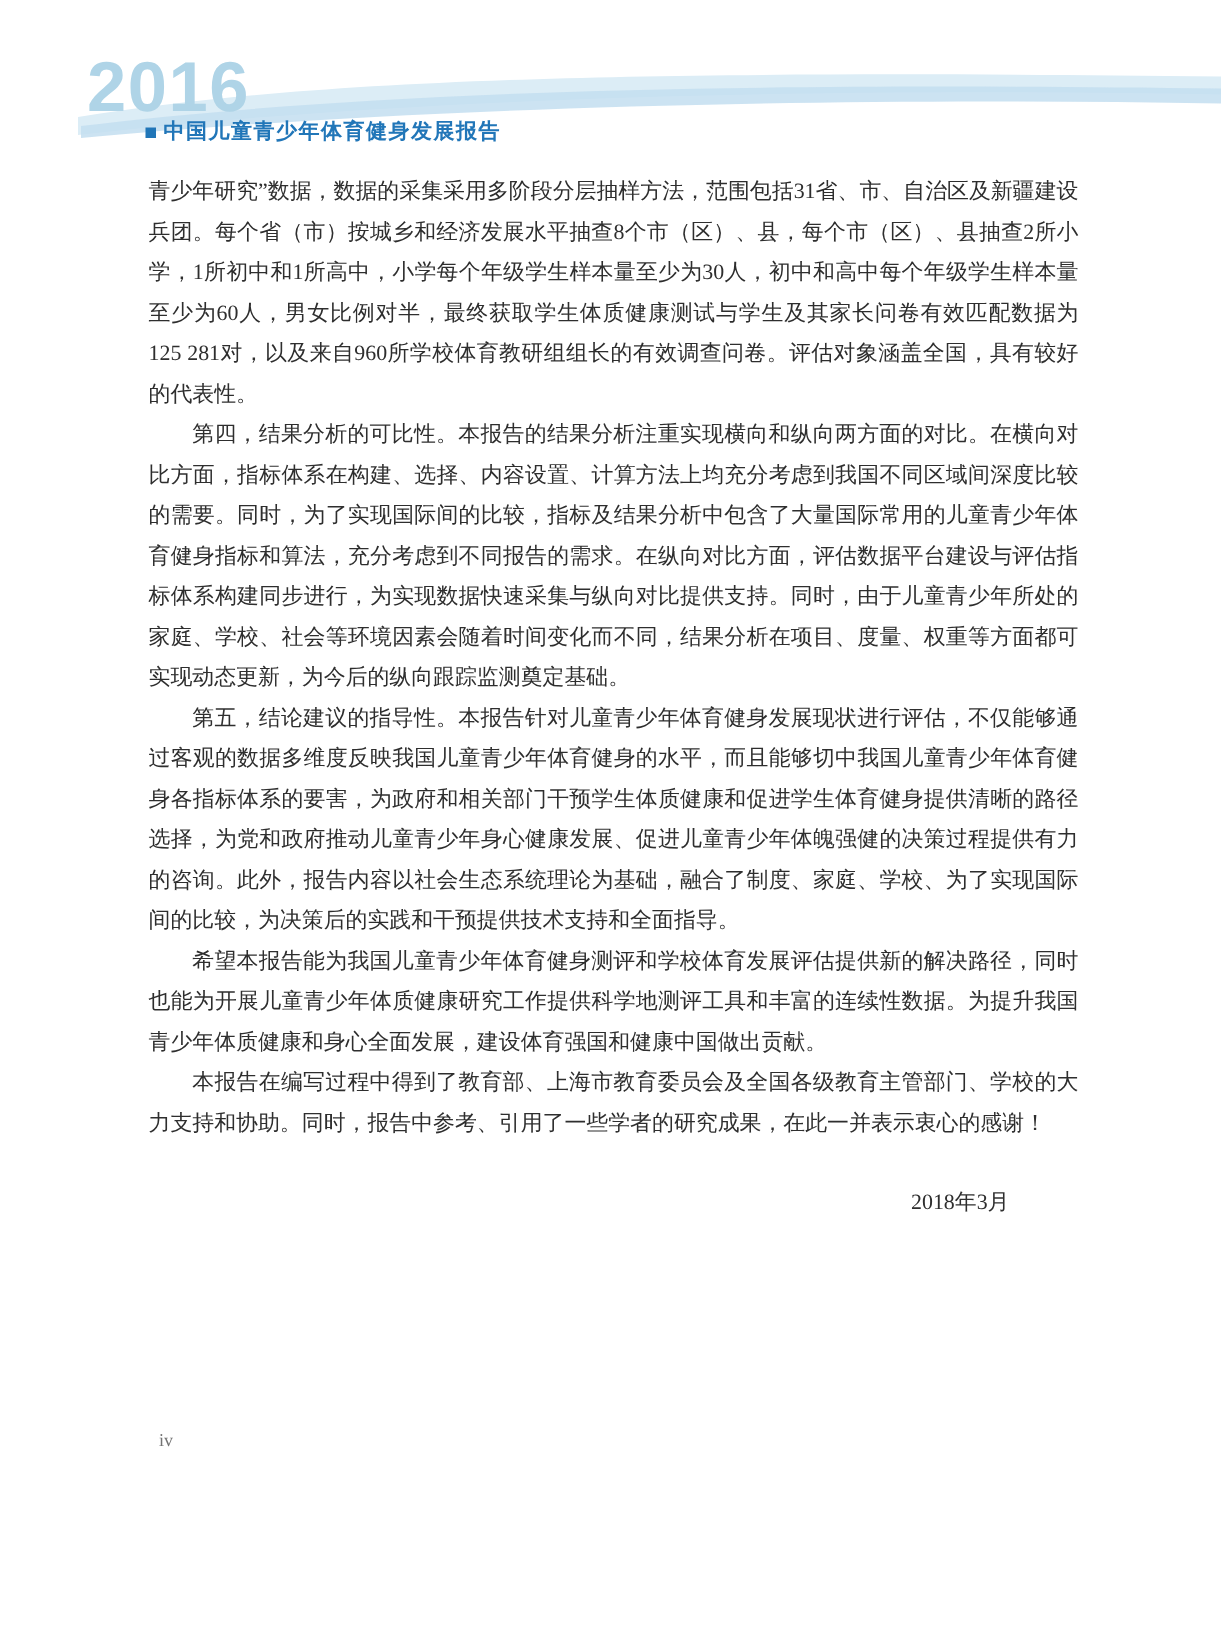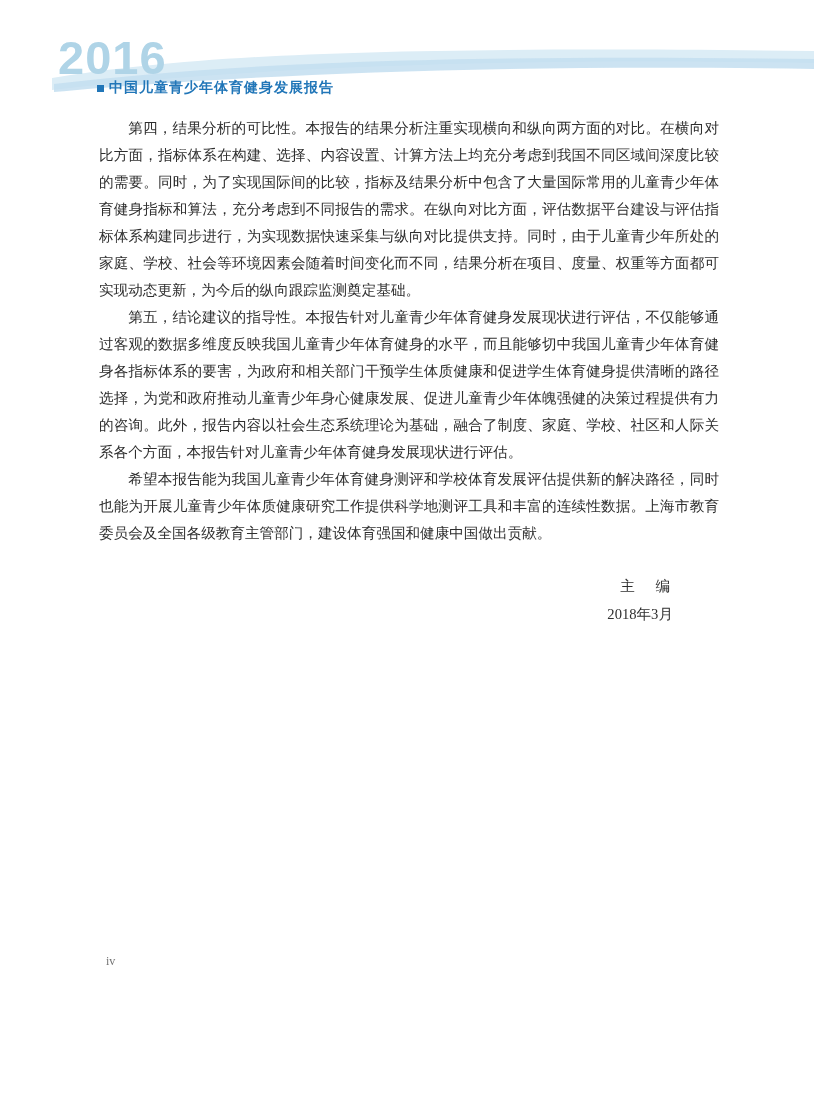--- a/index.html
+++ b/index.html
@@ -100,26 +100,27 @@
       <path d="M2 38 C 170 18, 380 8, 762 13 L 762 23 C 420 17, 150 32, 2 46 Z" fill="#c3def0" opacity="0.85"></path>
     </svg>
     <div class="year">2016</div>
     <div class="report-title-row">
       <span class="bullet"></span>
       <span class="report-title">中国儿童青少年体育健身发展报告</span>
     </div>
   </header>
 
   <main class="body-text">
+    <p class="para">青少年研究”数据，数据的采集采用多阶段分层抽样方法，范围包括31省、市、自治区及新疆建设兵团。每个省（市）按城乡和经济发展水平抽查8个市（区）、县，每个市（区）、县抽查2所小学，1所初中和1所高中，小学每个年级学生样本量至少为30人，初中和高中每个年级学生样本量至少为60人，男女比例对半，最终获取学生体质健康测试与学生及其家长问卷有效匹配数据为125 281对，以及来自960所学校体育教研组组长的有效调查问卷。评估对象涵盖全国，具有较好的代表性。</p>
     <p class="para indent">第四，结果分析的可比性。本报告的结果分析注重实现横向和纵向两方面的对比。在横向对比方面，指标体系在构建、选择、内容设置、计算方法上均充分考虑到我国不同区域间深度比较的需要。同时，为了实现国际间的比较，指标及结果分析中包含了大量国际常用的儿童青少年体育健身指标和算法，充分考虑到不同报告的需求。在纵向对比方面，评估数据平台建设与评估指标体系构建同步进行，为实现数据快速采集与纵向对比提供支持。同时，由于儿童青少年所处的家庭、学校、社会等环境因素会随着时间变化而不同，结果分析在项目、度量、权重等方面都可实现动态更新，为今后的纵向跟踪监测奠定基础。</p>
-    <p class="para indent">第五，结论建议的指导性。本报告针对儿童青少年体育健身发展现状进行评估，不仅能够通过客观的数据多维度反映我国儿童青少年体育健身的水平，而且能够切中我国儿童青少年体育健身各指标体系的要害，为政府和相关部门干预学生体质健康和促进学生体育健身提供清晰的路径选择，为党和政府推动儿童青少年身心健康发展、促进儿童青少年体魄强健的决策过程提供有力的咨询。此外，报告内容以社会生态系统理论为基础，融合了制度、家庭、学校、社区和人际关系各个方面，本报告针对儿童青少年体育健身发展现状进行评估。</p>
-    <p class="para indent">希望本报告能为我国儿童青少年体育健身测评和学校体育发展评估提供新的解决路径，同时也能为开展儿童青少年体质健康研究工作提供科学地测评工具和丰富的连续性数据。上海市教育委员会及全国各级教育主管部门，建设体育强国和健康中国做出贡献。</p>
+    <p class="para indent">第五，结论建议的指导性。本报告针对儿童青少年体育健身发展现状进行评估，不仅能够通过客观的数据多维度反映我国儿童青少年体育健身的水平，而且能够切中我国儿童青少年体育健身各指标体系的要害，为政府和相关部门干预学生体质健康和促进学生体育健身提供清晰的路径选择，为党和政府推动儿童青少年身心健康发展、促进儿童青少年体魄强健的决策过程提供有力的咨询。此外，报告内容以社会生态系统理论为基础，融合了制度、家庭、学校、为了实现国际间的比较，为决策后的实践和干预提供技术支持和全面指导。</p>
+    <p class="para indent">希望本报告能为我国儿童青少年体育健身测评和学校体育发展评估提供新的解决路径，同时也能为开展儿童青少年体质健康研究工作提供科学地测评工具和丰富的连续性数据。为提升我国青少年体质健康和身心全面发展，建设体育强国和健康中国做出贡献。</p>
+    <p class="para indent">本报告在编写过程中得到了教育部、上海市教育委员会及全国各级教育主管部门、学校的大力支持和协助。同时，报告中参考、引用了一些学者的研究成果，在此一并表示衷心的感谢！</p>
 
     <div class="signature">
-      <div class="sig-editor">主　编</div>
       <div class="sig-date">2018年3月</div>
     </div>
   </main>
 
   <footer class="page-footer">
     <span class="page-number">iv</span>
   </footer>
 
 </div>
 

